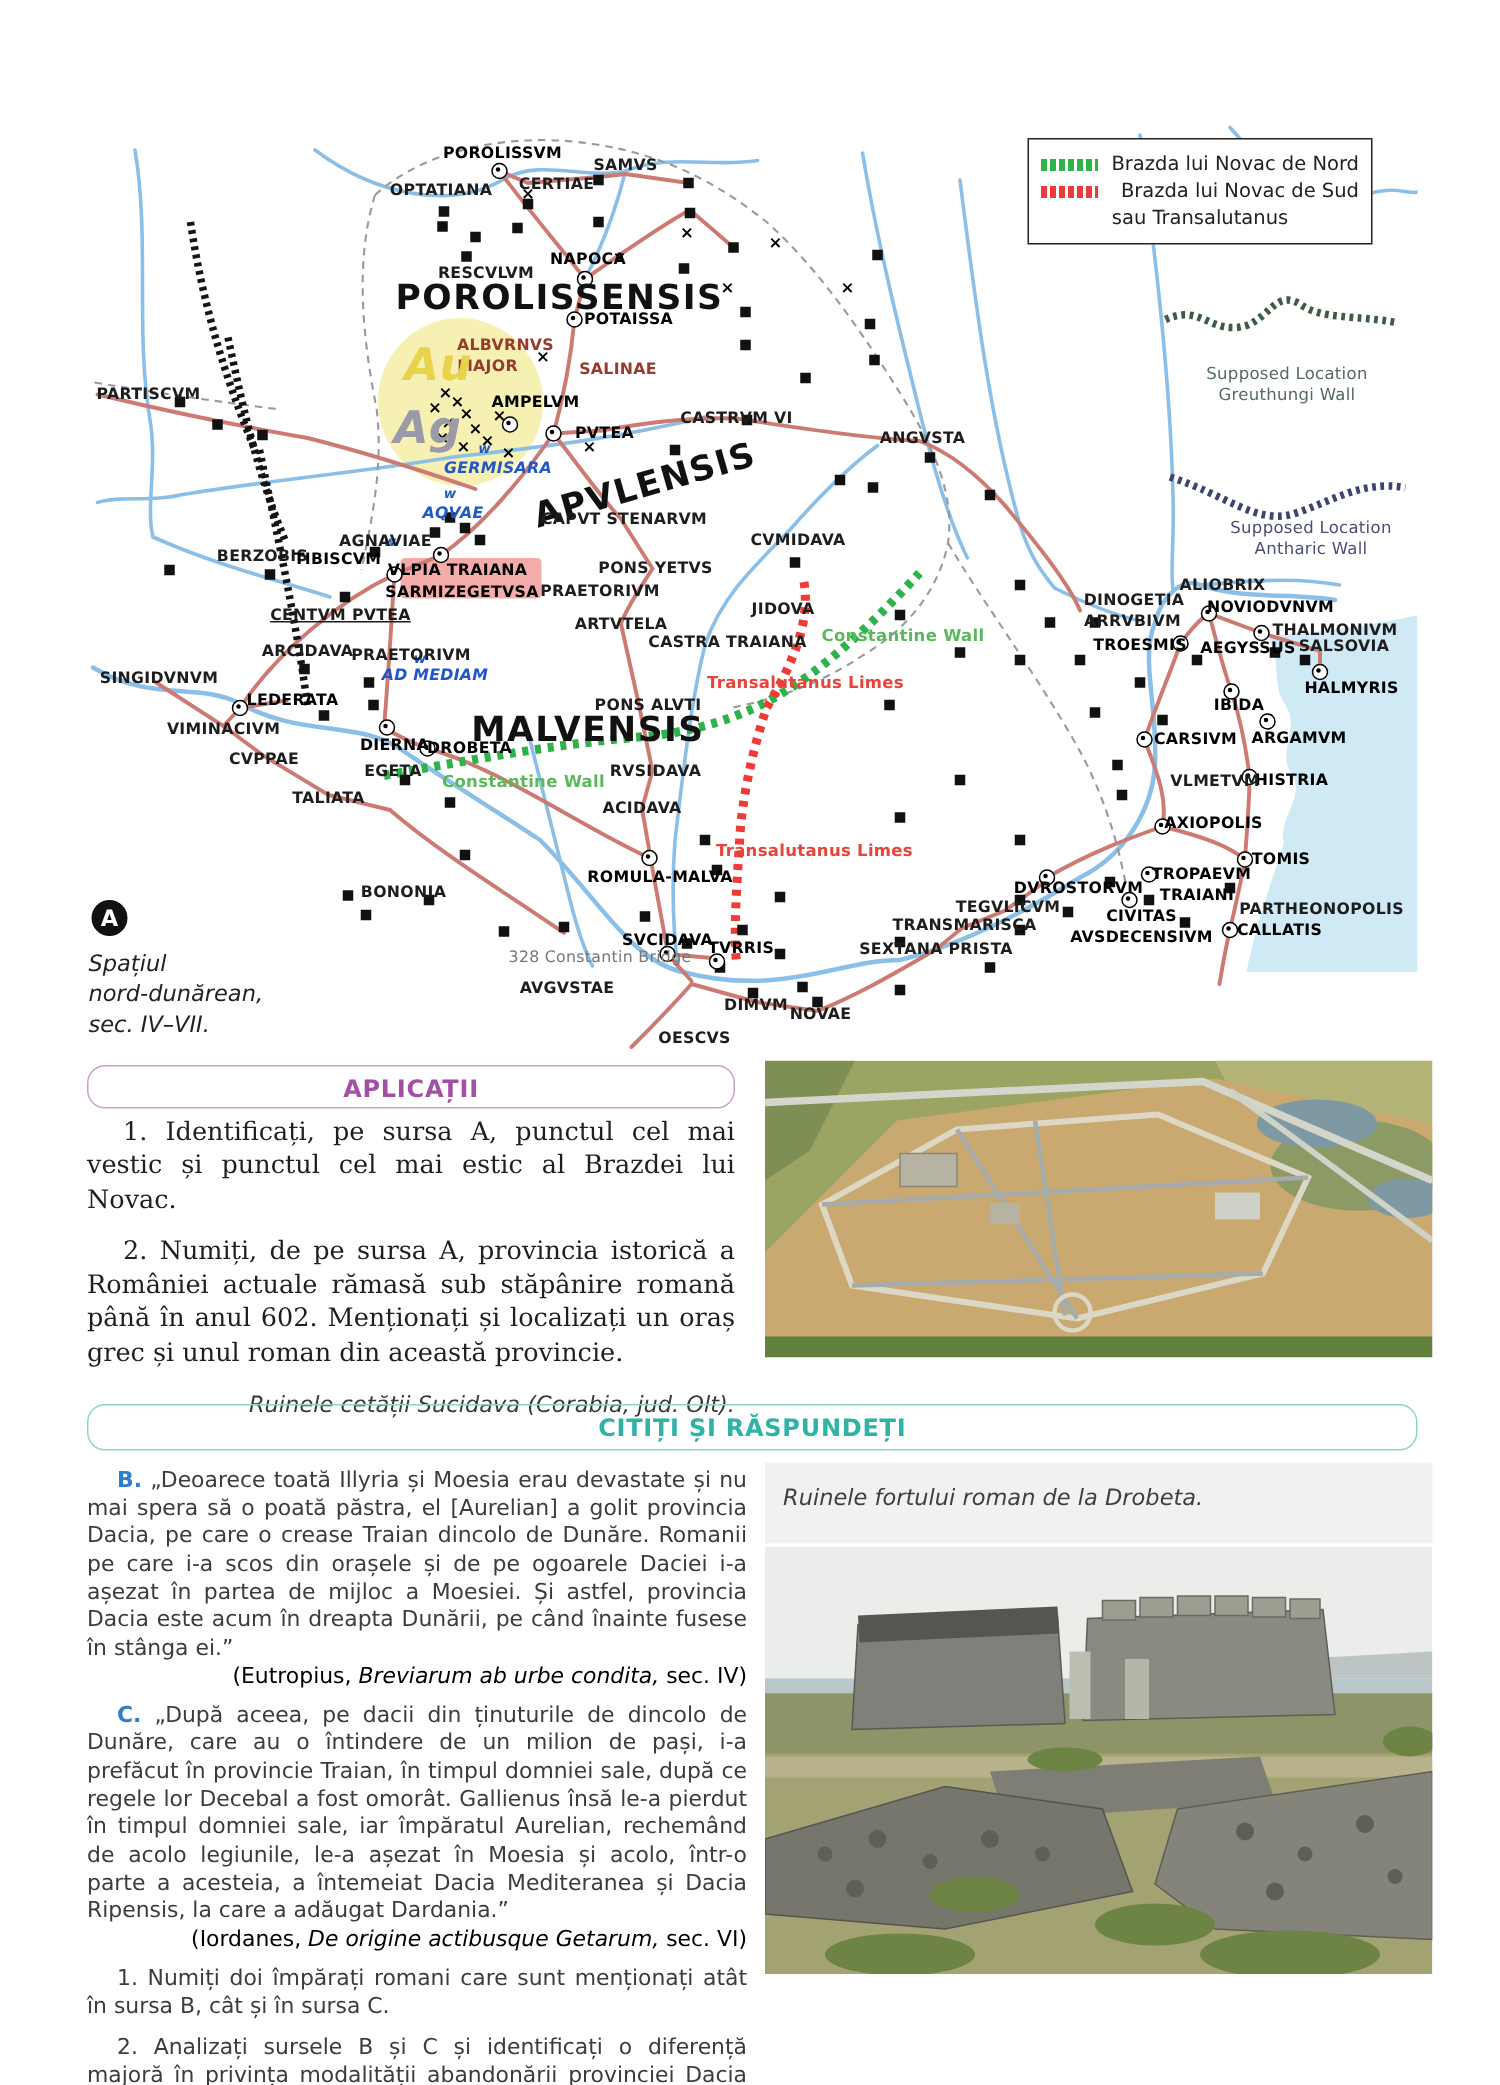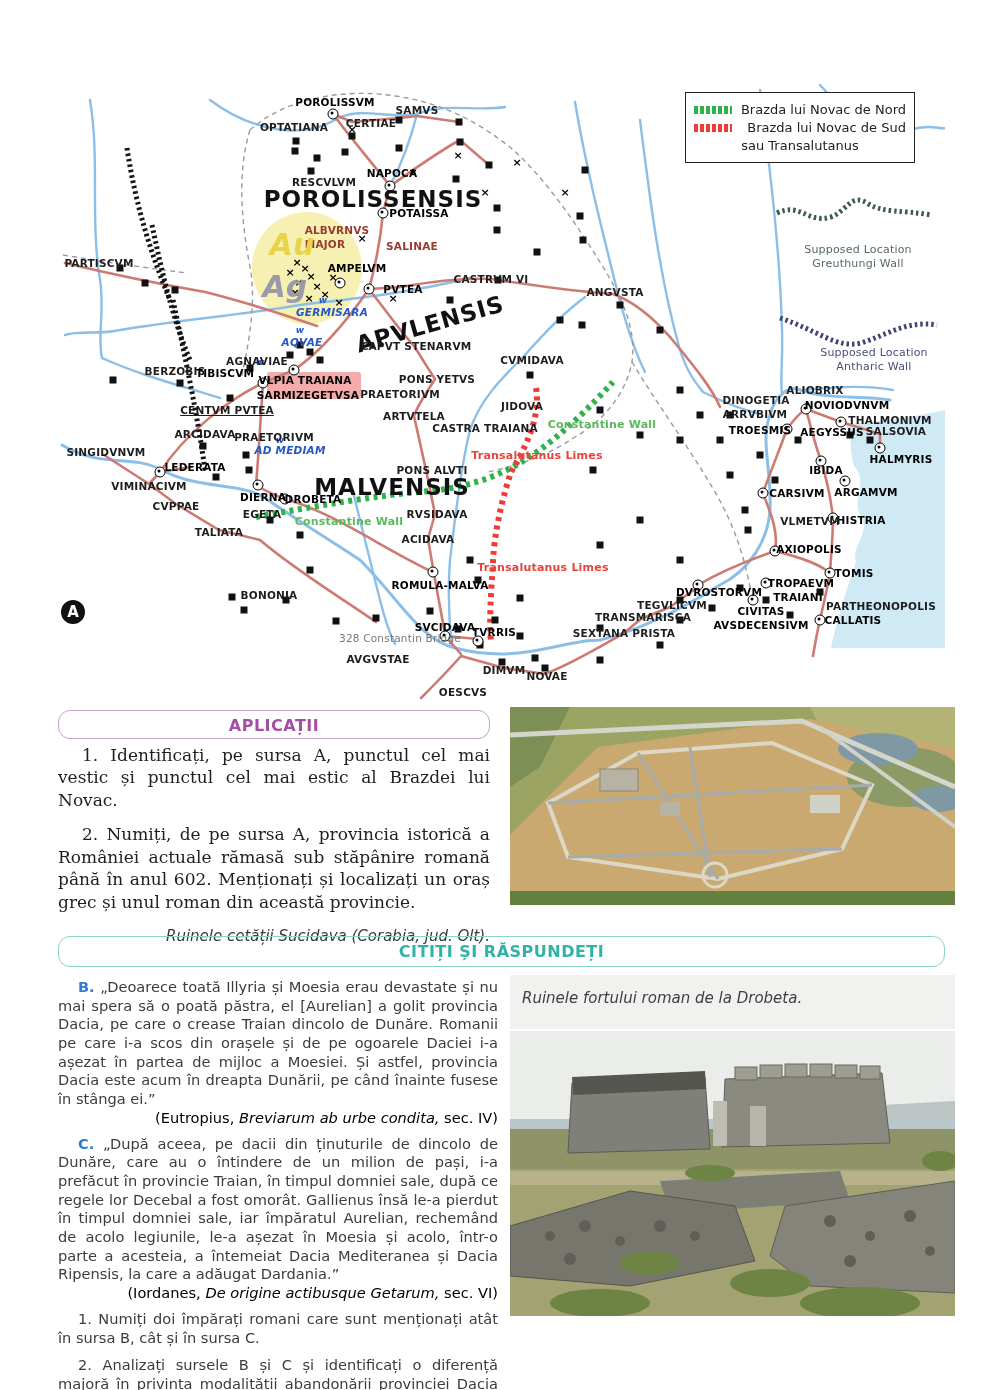--- a/index.html
+++ b/index.html
@@ -405,20 +405,23 @@
       <div class="lrow">
         <span class="sw swr"></span>
         <span>Brazda lui Novac de Sud</span>
       </div>
       <div class="lrow l3">
         <span>sau Transalutanus</span>
       </div>
     </div>
 
     <div class="badge">A</div>
+    <div class="mcap">Spațiul
+nord-dunărean,
+sec. IV–VII.</div>
   </div>
 
   <div class="secbox purple">
     <span>APLICAȚII</span>
   </div>
   <div class="colA">
     <p class="serif">1. Identificați, pe sursa A, punctul cel mai vestic și punctul cel mai estic al Brazdei lui Novac.</p>
     <p class="serif">2. Numiți, de pe sursa A, provincia istorică a României actuale rămasă sub stăpânire romană până în anul 602. Menționați și localizați un oraș grec și unul roman din această provincie.</p>
     <div class="cap-right">Ruinele cetății Sucidava (Corabia, jud. Olt).</div>
   </div>

